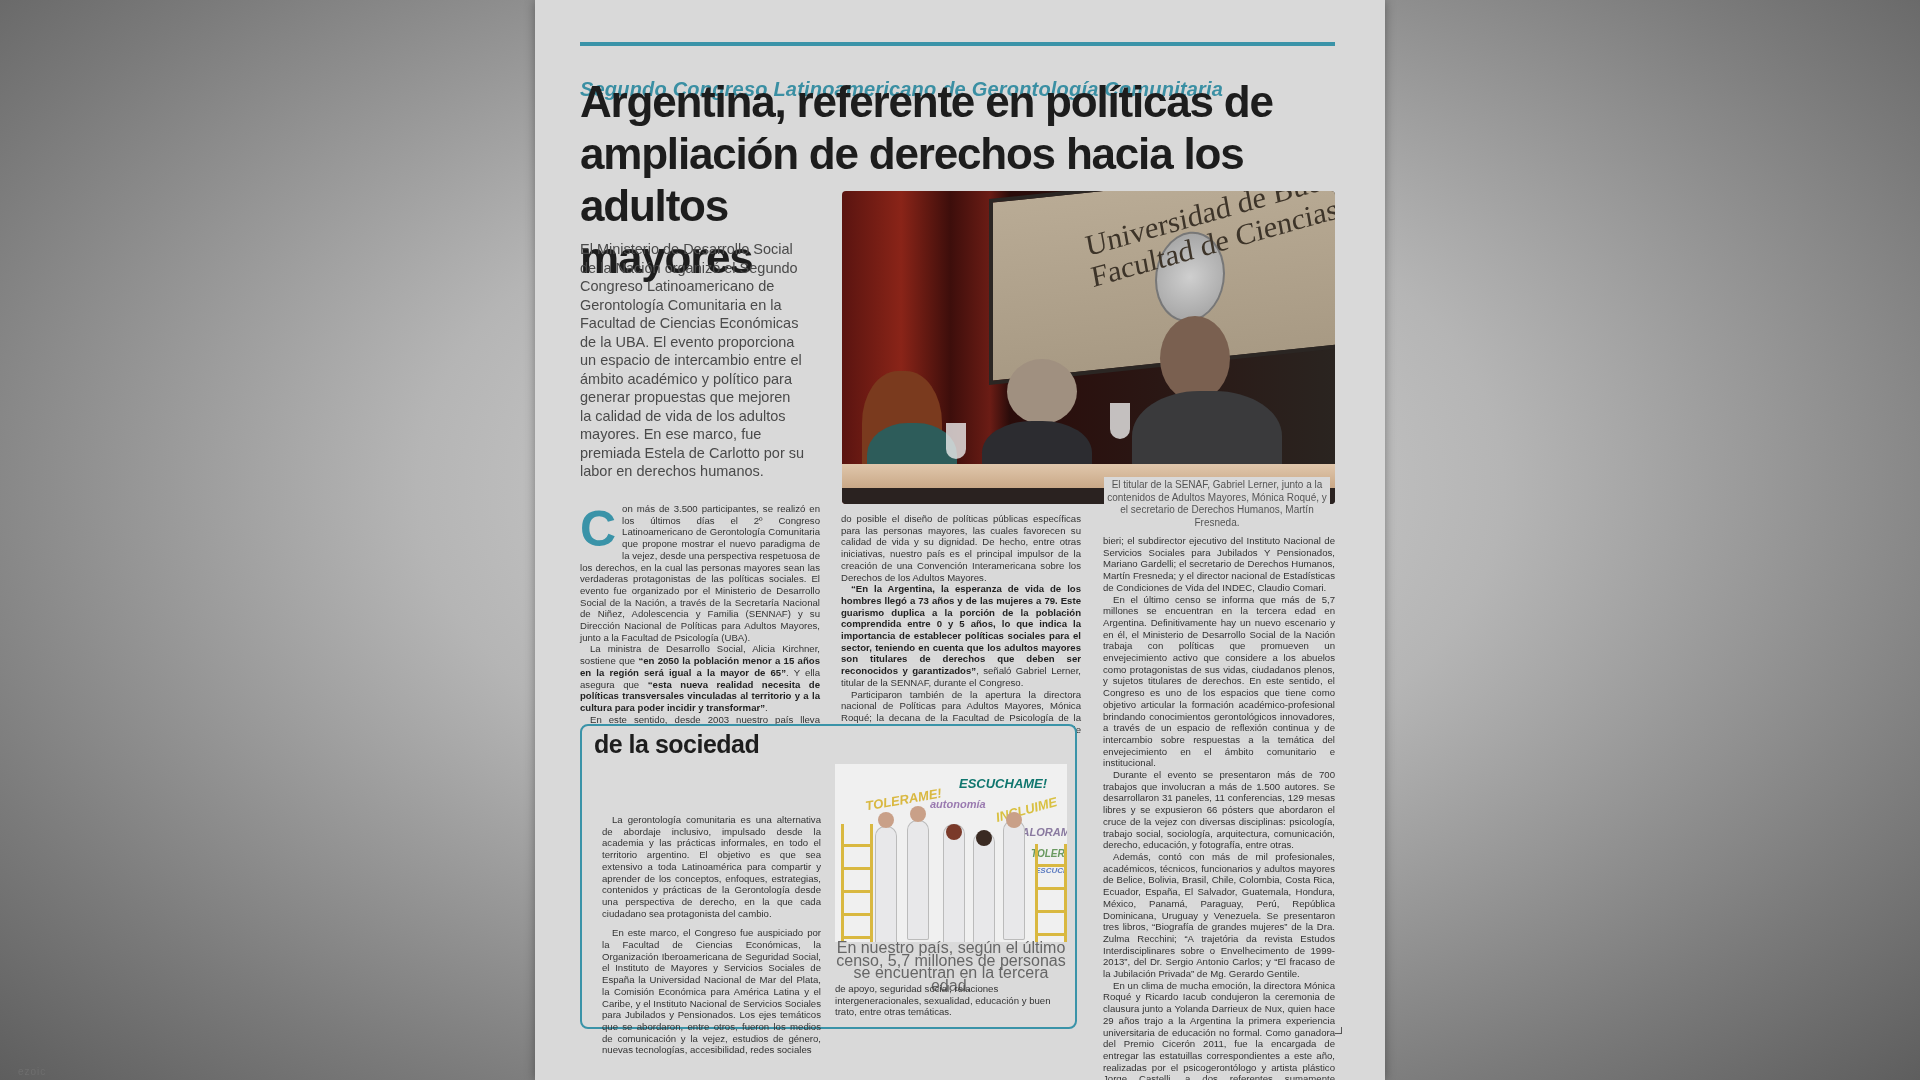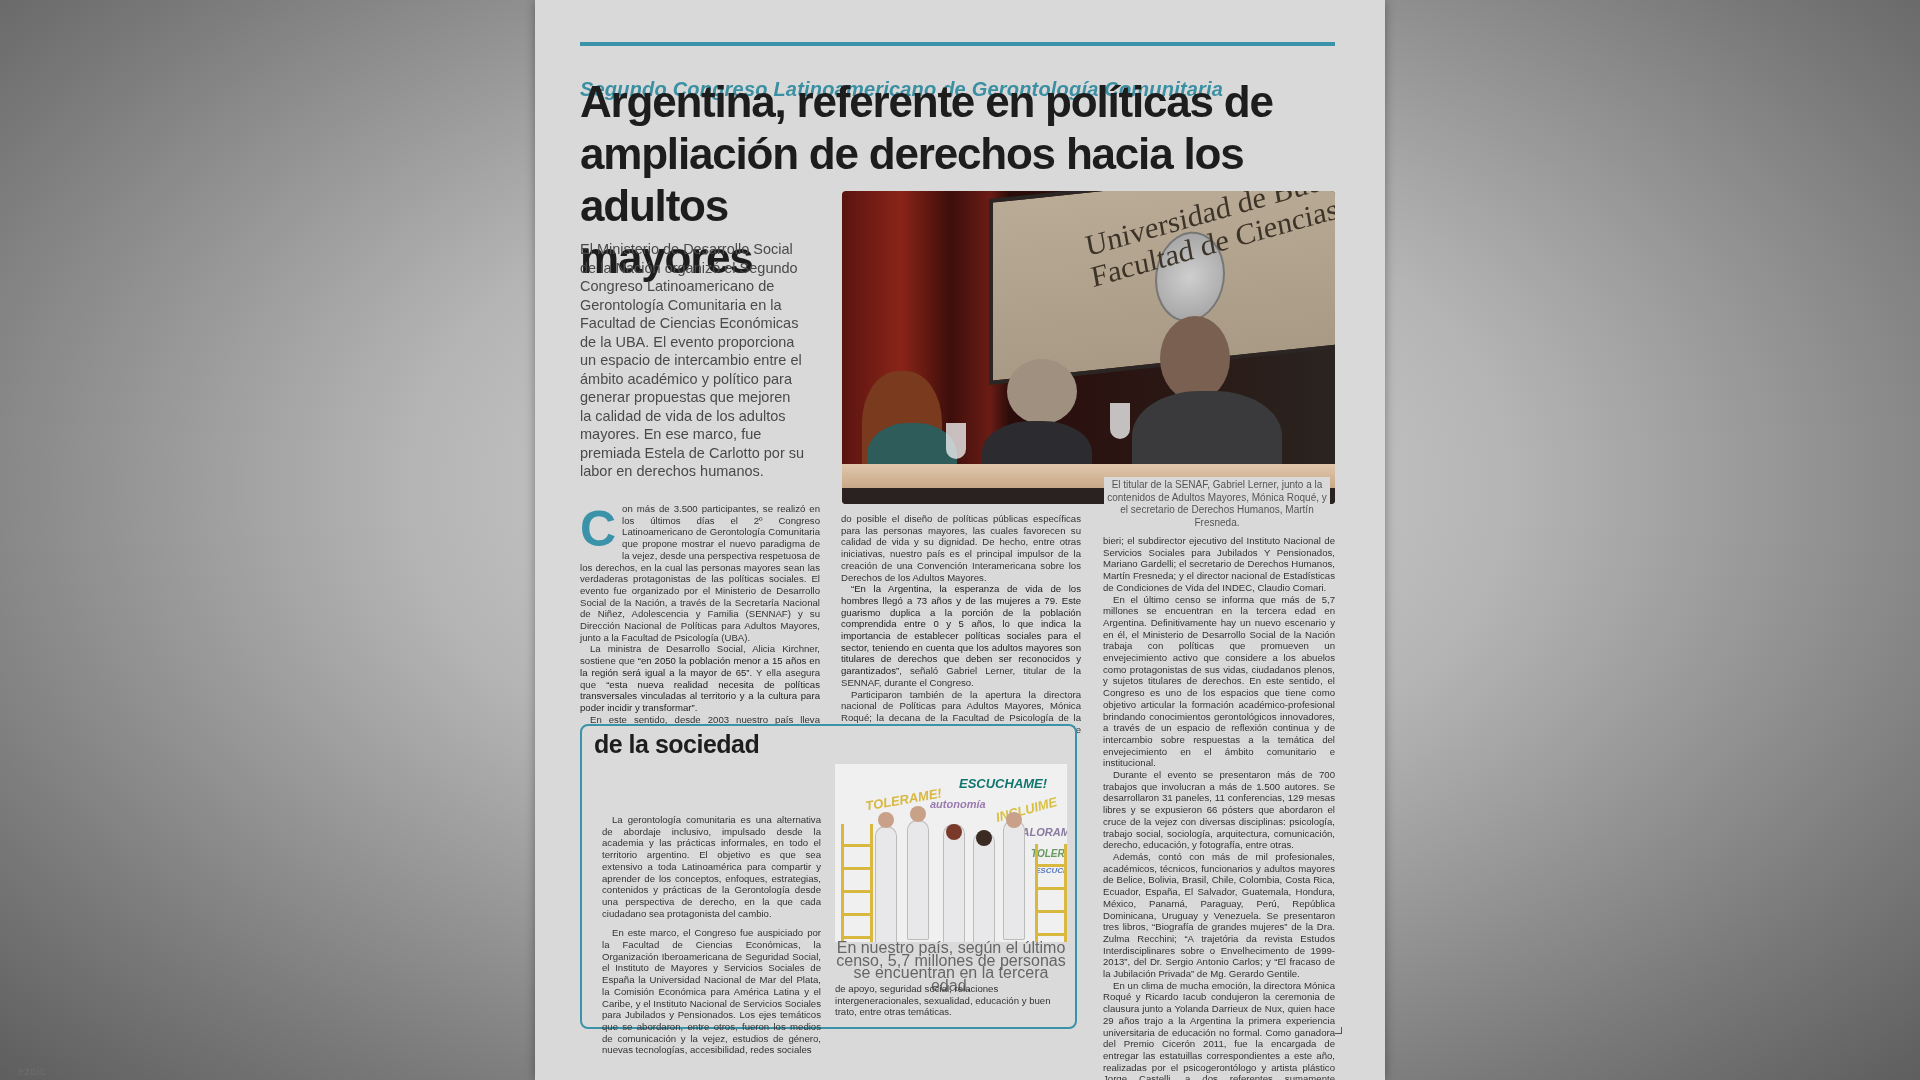--- a/index.html
+++ b/index.html
@@ -23,21 +23,21 @@
   .p1b{left:25px;top:232px;width:90px;height:70px;background:#2d5c5a;}
   .p2{left:165px;top:168px;width:70px;height:65px;background:#a09080;border-radius:50%;}
   .p2b{left:140px;top:230px;width:110px;height:70px;background:#2c2c30;}
   .p3{left:318px;top:125px;width:70px;height:85px;background:#7a6050;border-radius:50%;}
   .p3b{left:290px;top:200px;width:150px;height:100px;background:#3a3a3c;}
   .glass{position:absolute;width:20px;height:36px;background:rgba(235,235,235,.8);border-radius:0 0 10px 10px;}
   .caption1{position:absolute;left:1104px;top:477px;width:222px;font-size:10px;line-height:12.5px;color:#555;text-align:center;background:#d9d9d9;padding:2px 2px 0;}
   .col{position:absolute;font-size:9.6px;line-height:11.7px;color:#333;text-align:justify;}
   .col p{margin:0;text-indent:10px;}
   .col p.noindent{text-indent:0;}
-  .col b{font-weight:normal;color:#222;margin-top:36px;}
+  .col b{font-weight:bold;color:#222;margin-top:36px;}
   .dropcap{float:left;font-size:50px;line-height:44px;color:#3a93a8;margin:4px 6px 0 0;font-weight:bold;}
   .box{position:absolute;left:45px;top:724px;width:493px;height:301px;border:2px solid #3a93a8;border-radius:8px;background:#dadada;}
   .box-title{position:absolute;left:12px;top:3px;font-size:25px;line-height:31px;color:#1d1d1d;font-weight:bold;letter-spacing:-.5px;width:480px;}
   .box-col{position:absolute;left:12px;top:80px;width:235px;font-size:9.6px;line-height:11.7px;color:#333;text-align:justify;}
   .box-col p{margin:8px;text-indent:10px;}
   .photo2{position:absolute;left:253px;top:38px;width:232px;height:178px;background:#f0f0f0;overflow:hidden;}
   .scribble{position:absolute;font-size:13px;font-weight:bold;font-style:italic;}
   .senior{position:absolute;width:22px;height:120px;background:#e8e8ea;border-radius:10px 10px 2px 2px;box-shadow:inset 0 0 0 1px #bbb;}
   .head{position:absolute;width:16px;height:16px;border-radius:50%;background:#c9a088;}
   .ladder{position:absolute;width:26px;height:150px;border-left:3px solid #d9b840;border-right:3px solid #d9b840;background:repeating-linear-gradient(180deg,transparent 0 20px,#d9b840 20px 23px);}

